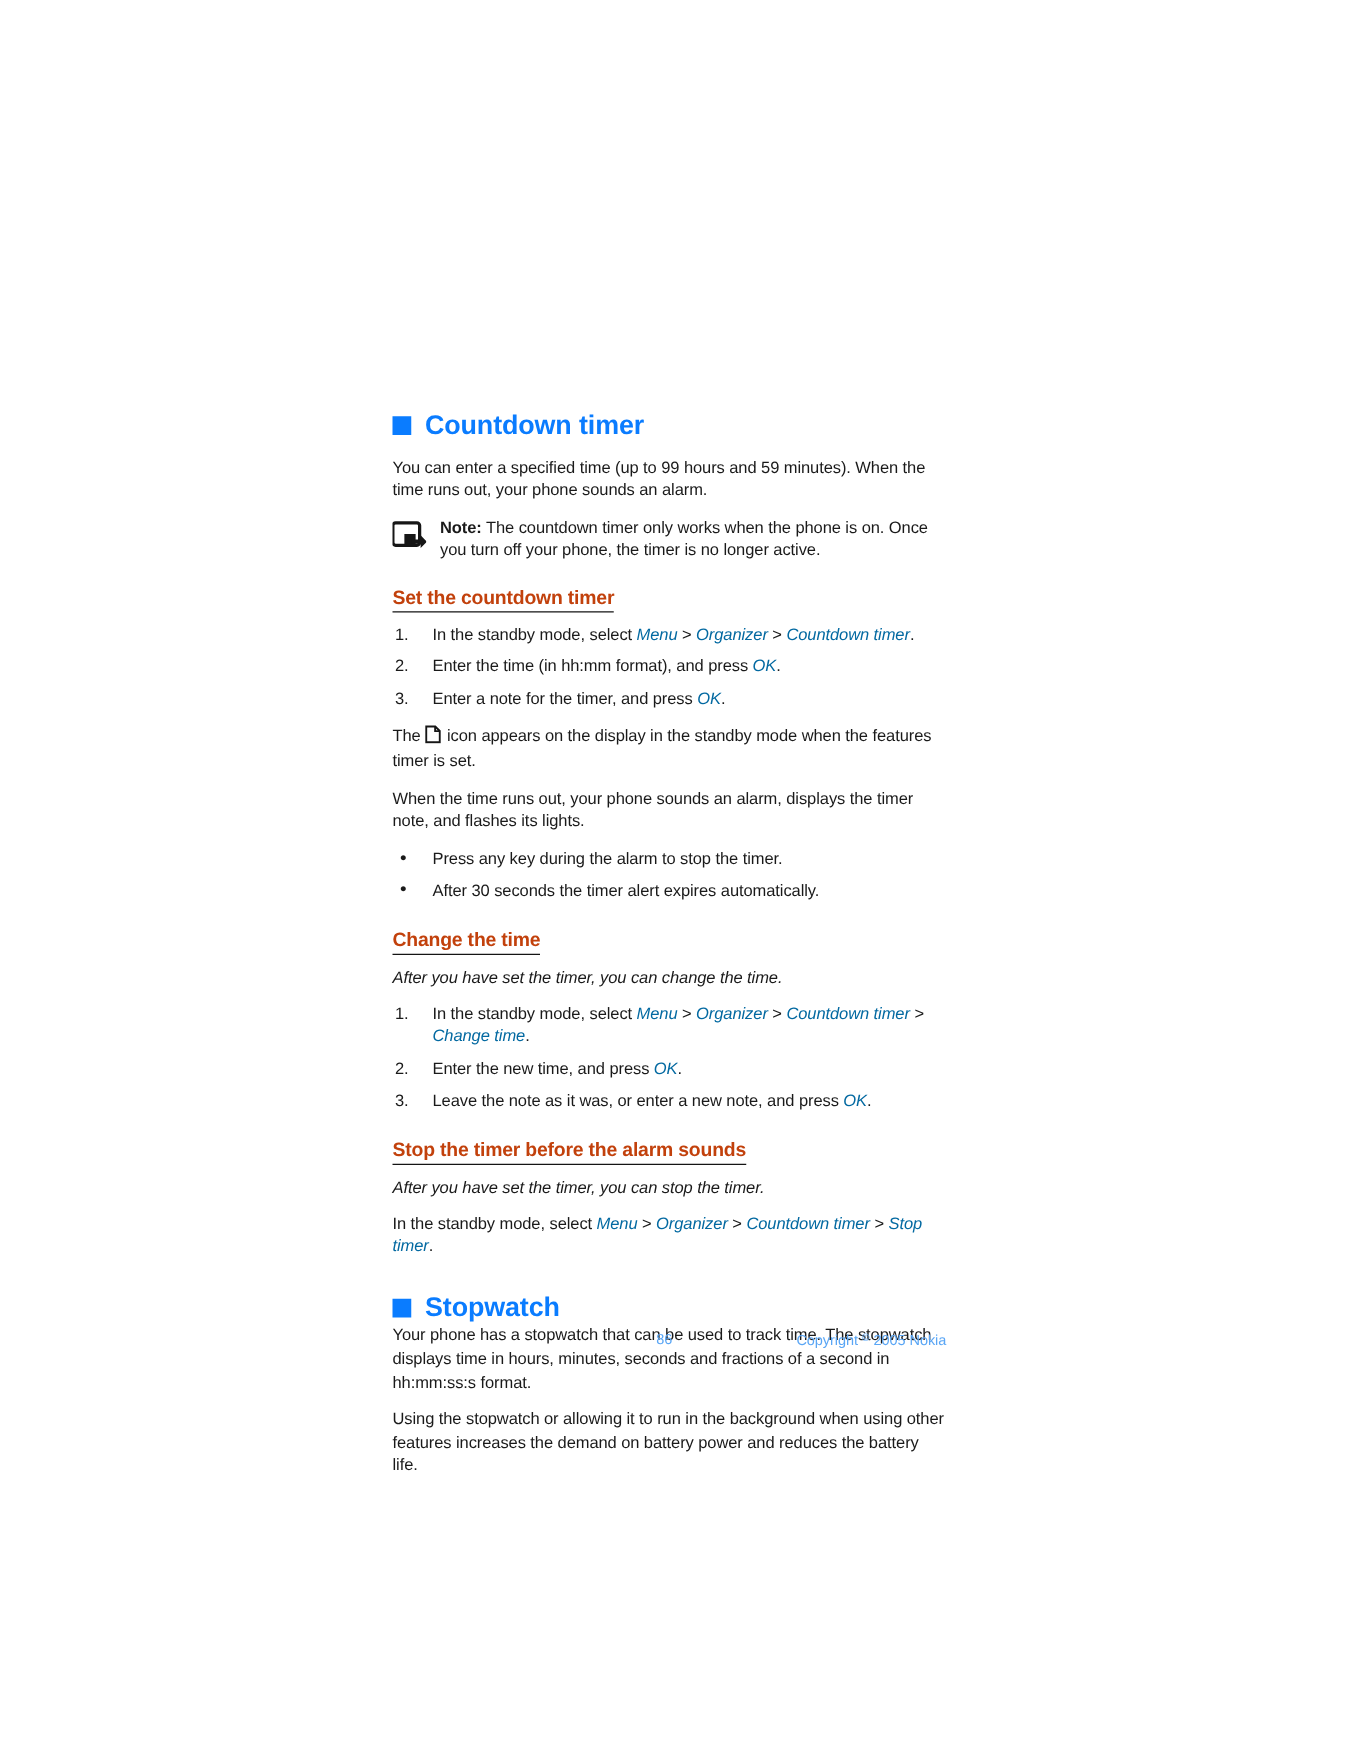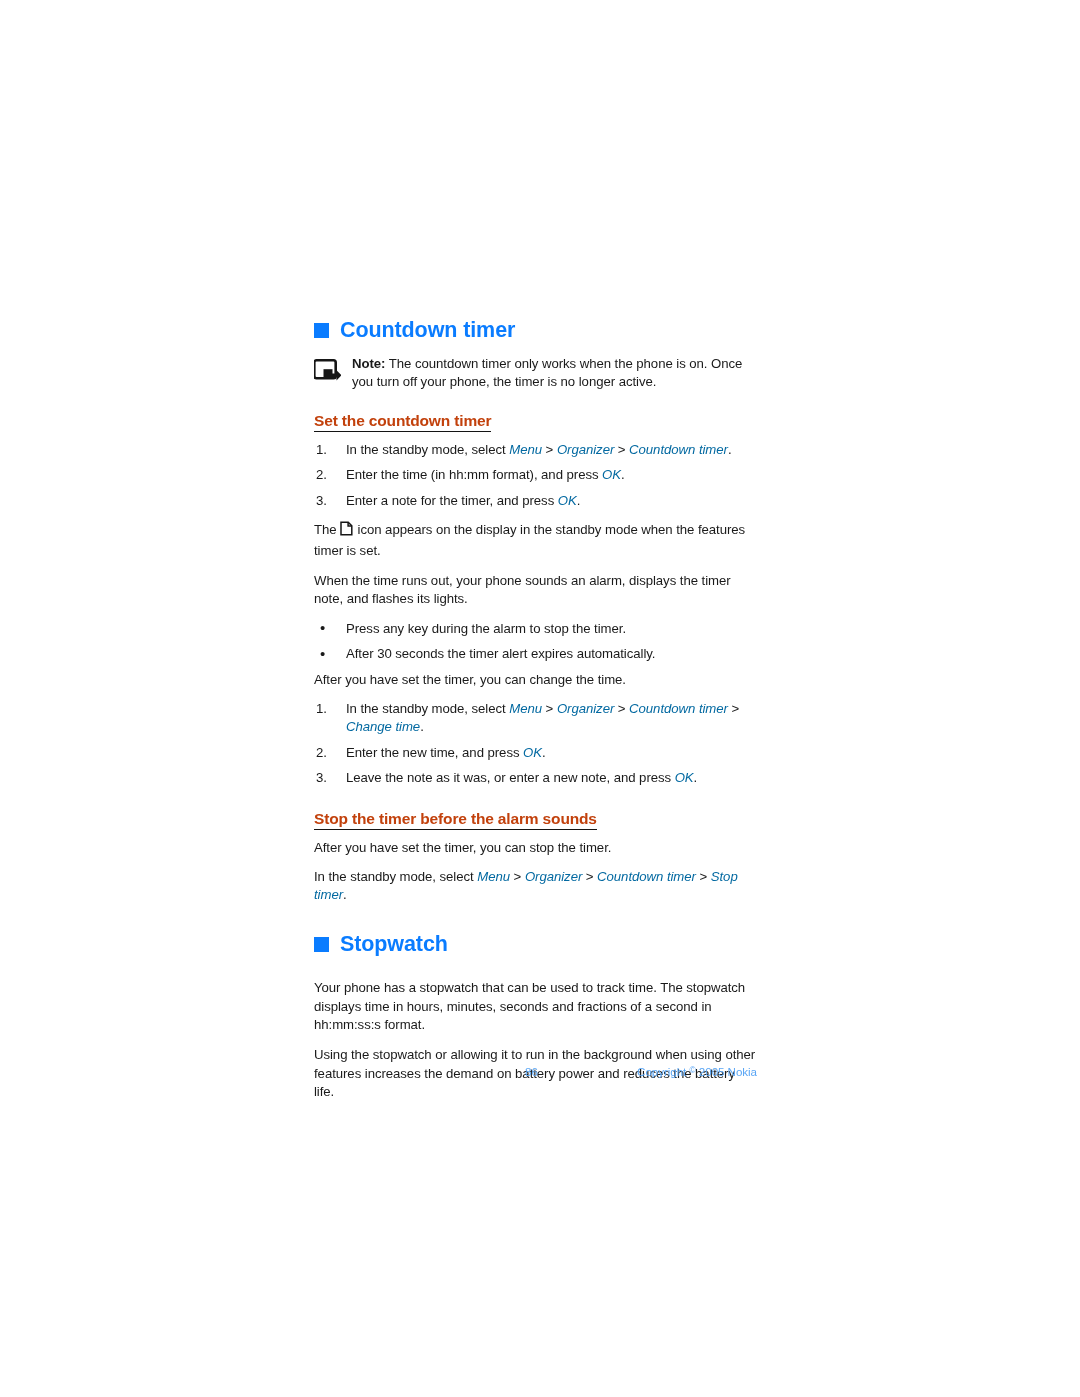--- a/index.html
+++ b/index.html
@@ -13,21 +13,21 @@
     position: relative;
     font-family: "Liberation Sans", sans-serif;
     color: #1a1a1a;
     -webkit-font-smoothing: antialiased;
   }
 
   
   .page {
     position: absolute;
     left: 314px;
-    top: 320px;
+    top: 330px;
     width: 443px;
   }
 
   
   .chapter {
     display: flex;
     align-items: center;
     gap: 11px;
     margin: 0 0 13px 0;
   }
@@ -39,21 +39,21 @@
   }
   .chapter-title {
     color: #0a7cff;
     font-size: 21.5px;
     font-weight: bold;
     letter-spacing: -0.1px;
     line-height: 1;
   }
   .chapter.stopwatch {
     margin-top: 29px;
-    margin-bottom: 24px;
+    margin-bottom: 2px;
     text-align: center;
   }
 
   
   .subhead {
     font-size: 15.5px;
     font-weight: bold;
     color: #c2410c;
     border-bottom: 1.5px solid #141414;
     display: inline-block;
@@ -65,21 +65,21 @@
   .subhead-wrap.first { margin-top: 20px; }
 
   
   p.body {
     margin: 0 0 11px 0;
     font-size: 13.2px;
     line-height: 18.6px;
     letter-spacing: -0.06px;
     color: #1a1a1a;
   }
-  p.tight { margin-bottom: 10px; }
+  p.tight { margin-bottom: 10px; font-style: italic; }
 
   
   .note {
     display: flex;
     gap: 0;
     margin: 0 0 12px 0;
   }
   .note-icon {
     flex: none;
     width: 38px;
@@ -166,20 +166,21 @@
 </head>
 <body>
 
 <div class="page">
 
   <div class="chapter">
     <span class="chapter-bullet"></span>
     <span class="chapter-title">Countdown timer</span>
   </div>
 
+  <p class="body">You can enter a specified time (up to 99 hours and 59 minutes). When the time runs out, your phone sounds an alarm.</p>
 
   <div class="note">
     <div class="note-icon">
       <svg width="27" height="24" viewBox="0 0 27 24" aria-hidden="true">
         <path d="M2.5 2.2 h17 a2.2 2.2 0 0 1 2.2 2.2 v13.6 a2.2 2.2 0 0 1 -2.2 2.2 h-17 a2.2 2.2 0 0 1 -2.2 -2.2 v-13.6 a2.2 2.2 0 0 1 2.2 -2.2 z" fill="none" stroke="#161616" stroke-width="2.6"></path>
         <rect x="9.5" y="11.2" width="9" height="9" fill="#161616"></rect>
         <path d="M15 15.6 h7.5 v-3.4 l5 5.1 l-5 5.1 v-3.4 h-7.5 z" fill="#161616"></path>
       </svg>
     </div>
     <div class="note-text">
@@ -214,20 +215,23 @@
 
   <ul class="bullets">
     <li>
       <span class="dot">•</span><span>Press any key during the alarm to stop the timer.</span>
     </li>
     <li>
       <span class="dot">•</span><span>After 30 seconds the timer alert expires automatically.</span>
     </li>
   </ul>
 
+  <div class="subhead-wrap">
+    <div class="subhead">Change the time</div>
+  </div>
 
   <p class="body tight">After you have set the timer, you can change the time.</p>
 
   <ol class="steps">
     <li>
       <span class="num">1.</span><span>In the standby mode, select </span><span class="mpath">Menu</span><span class="sep"> &gt; </span><span class="mpath">Organizer</span><span class="sep"> &gt; </span><span class="mpath">Countdown timer</span><span class="sep"> &gt; </span><span class="mpath">Change time</span><span>.</span>
     </li>
     <li>
       <span class="num">2.</span><span>Enter the new time, and press </span><span class="mpath">OK</span><span>.</span>
     </li>

